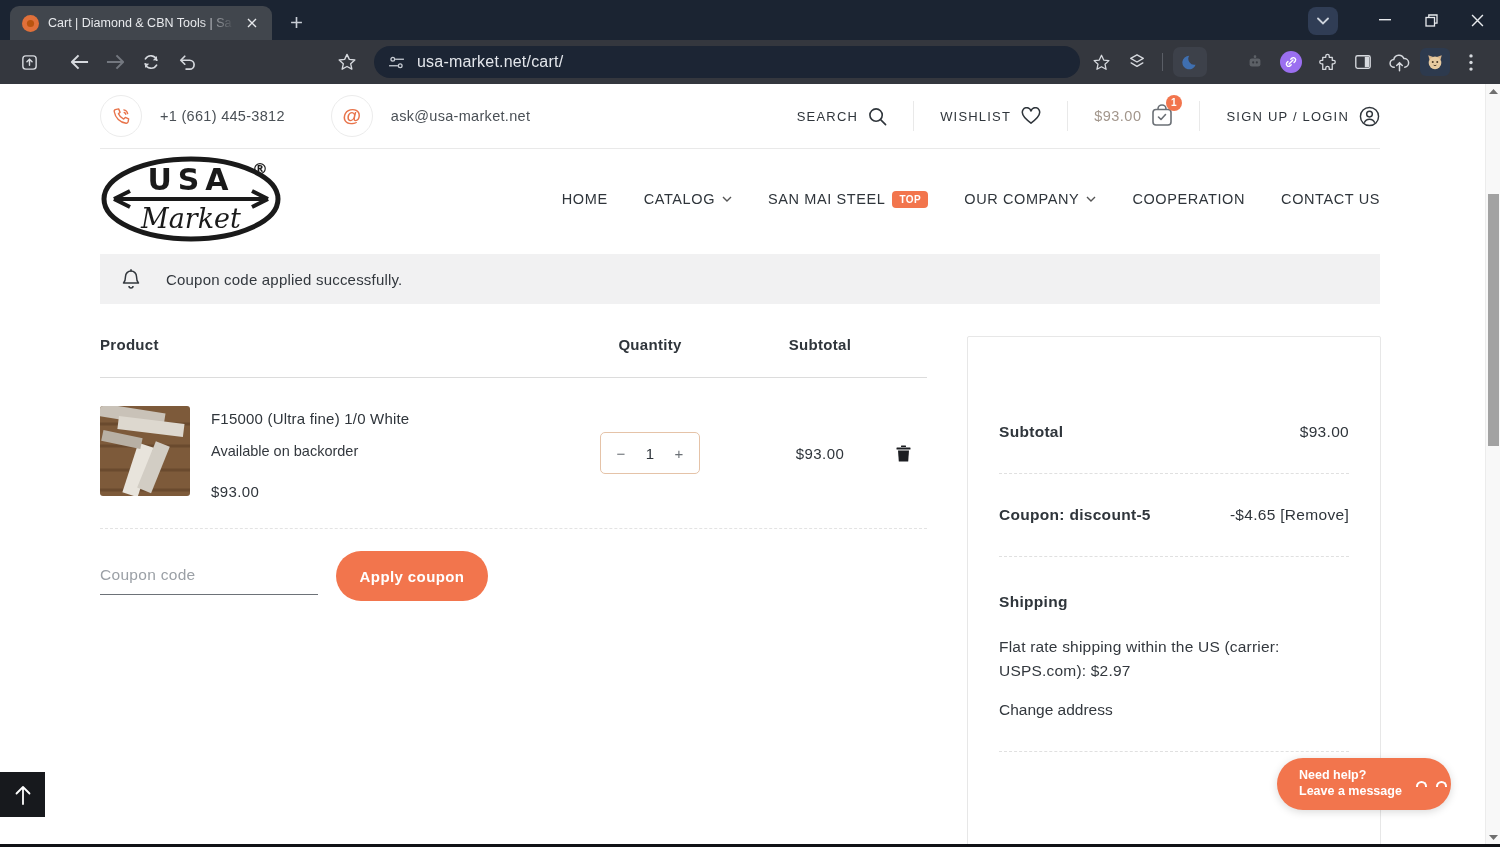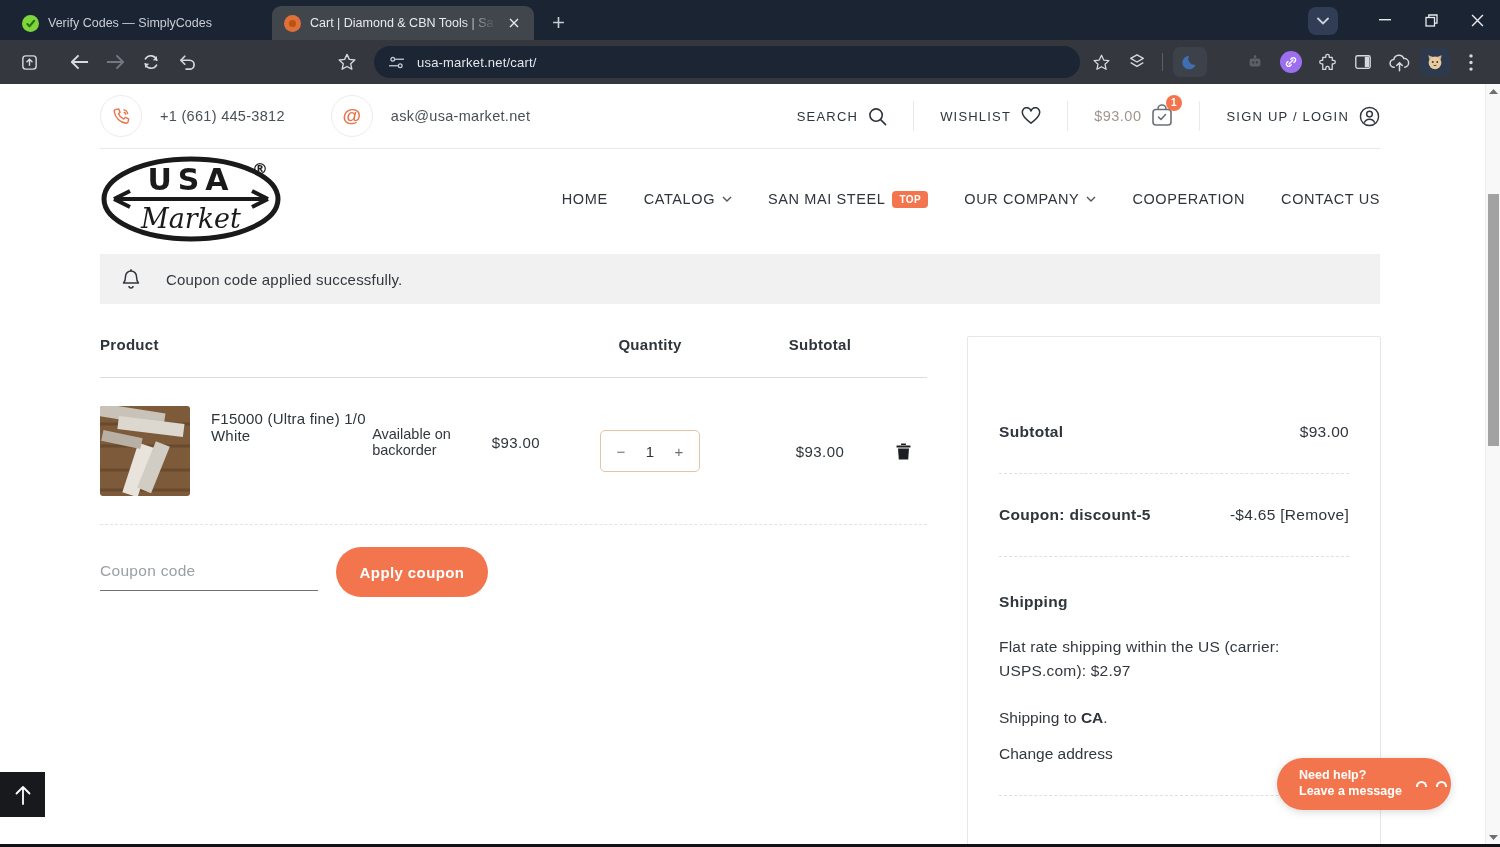--- a/index.html
+++ b/index.html
@@ -22,21 +22,21 @@
   .tab-close svg, .winbtn svg { display:block; }
   .newtab { width:28px; height:28px; margin:0 0 4px 10px; display:flex; align-items:center; justify-content:center; border-radius:50%; }
   .tabbar-spacer { flex:1; }
   .tabsearch { width:30px; height:28px; margin-bottom:5px; background:#303d55; border-radius:8px; display:flex; align-items:center; justify-content:center; }
   .winbtn { width:46px; height:34px; margin-bottom:3px; display:flex; align-items:center; justify-content:center; }
 
   
   .toolbar { height:44px; background:#34373e; display:flex; align-items:center; padding:0 14px; gap:6px; flex:0 0 auto; }
   .tbtn { width:30px; height:30px; display:flex; align-items:center; justify-content:center; border-radius:50%; flex:0 0 auto; }
   .addr { flex:0 0 706px; height:32px; margin-left:6px; background:#1c2534; border-radius:16px; display:flex; align-items:center; padding:0 14px; gap:12px; }
-  .addr-url { font-size:13px; color:#e3e6eb; letter-spacing:.2px; }
+  .addr-url { font-size:16px; color:#e3e6eb; letter-spacing:.2px; }
   .tool-sep { width:1px; height:18px; background:#5a5e66; margin:0 4px; }
   .moonbox { width:34px; height:30px; background:#3d414a; border-radius:7px; display:flex; align-items:center; justify-content:center; }
   .toolbar-spacer { flex:1; }
   .avatarbox { width:30px; height:28px; background:#2d3a4e; border-radius:6px; display:flex; align-items:center; justify-content:center; }
 
   
   .page { position:relative; flex:1; background:#fff; overflow:hidden; border-bottom:3px solid #101216; }
   .page-inner { width:1485px; }
 
   .topbar { height:65px; margin:0 105px 0 100px; display:flex; align-items:center; border-bottom:1px solid #e9e9e9; }
@@ -61,21 +61,21 @@
 
   .content { margin:32px 0 0 100px; display:flex; }
   .cart-col { width:827px; }
   .cart-grid { display:grid; grid-template-columns:1fr 220px 120px 47px; align-items:center; }
   .cart-headrow { border-bottom:1px solid #dcdcdc; padding-bottom:24px; }
   .colhead { font-size:15px; font-weight:bold; color:#2f353b; letter-spacing:.3px; }
   .colhead.c { text-align:center; }
   .itemrow { padding:28px 0; border-bottom:1px dashed #e3e3e3; }
   .prodcell { display:flex; gap:21px; }
   .thumb { width:90px; height:90px; border-radius:3px; flex:0 0 auto; overflow:hidden; }
-  .prodinfo { display:flex; flex-direction:row; padding-top:4px; }
+  .prodinfo { display:flex; flex-direction:column; padding-top:4px; }
   .prodname { font-size:15px; color:#2f353b; letter-spacing:.2px; }
   .prodavail { font-size:14.5px; color:#33383e; margin-top:16px; }
   .prodprice { font-size:15px; color:#2f353b; letter-spacing:.4px; margin-top:24px; }
   .qtybox { width:100px; height:42px; margin:0 auto; border:1px solid #e5c3a8; border-radius:5px; display:flex; align-items:center; justify-content:space-between; padding:0 13px; }
   .qbtn { font-size:15px; color:#6b7076; cursor:pointer; width:14px; text-align:center; }
   .qval { font-size:15px; color:#2f353b; }
   .subcell { text-align:center; font-size:15px; color:#2f353b; letter-spacing:.4px; }
   .trashcell { display:flex; justify-content:center; cursor:pointer; }
 
   .couponrow { margin-top:22px; display:flex; align-items:center; gap:9px; }
@@ -110,28 +110,20 @@
   .sb-arrow.up { top:0; } .sb-arrow.down { bottom:0; }
   .sb-thumb { position:absolute; left:2px; top:110px; width:11px; height:252px; background:#a2a2a2; }
 </style>
 </head>
 <body>
 
 <div class="browser">
 
   <div class="tabbar">
     <div style="width:10px"></div>
-    <div class="tab inactive">
-      <span class="favicon green">
-        <svg width="11" height="11" viewBox="0 0 12 12">
-            <path d="M2.5 6.5 L5 9 L10 3" stroke="#2c6e12" stroke-width="2.2" fill="none" stroke-linecap="round"></path>
-          </svg>
-      </span>
-      <span class="tab-title">Verify Codes — SimplyCodes</span>
-    </div>
     <div class="tab active">
       <span class="favicon orange">
         <svg width="9" height="9" viewBox="0 0 10 10">
             <circle cx="5" cy="5" r="4" fill="#b9540f"></circle>
           </svg>
       </span>
       <span class="tab-title">Cart | Diamond &amp; CBN Tools | Sa</span>
       <span class="tab-close">
         <svg width="10" height="10" viewBox="0 0 10 10">
             <path d="M1 1 L9 9 M9 1 L1 9" stroke="#e8eaed" stroke-width="1.4"></path>
@@ -443,21 +435,20 @@
           </div>
 
           <div class="trow coupon">
             <span class="tlabel">Coupon: discount-5</span>
             <span class="tvalue"><span>-$4.65</span>&nbsp;<span class="removelink">[Remove]</span></span>
           </div>
 
           <div class="shipblock">
             <div class="tlabel">Shipping</div>
             <div class="shiptext">Flat rate shipping within the US (carrier: USPS.com): $2.97</div>
-            <div class="shipto"><span>Shipping to </span><b>CA</b><span>.</span></div>
             <div class="changeaddr">Change address</div>
           </div>
 
           <div class="totals-div"></div>
 
         </aside>
       </div>
 
       <div class="chatwidget">
         <div class="chatlines">

